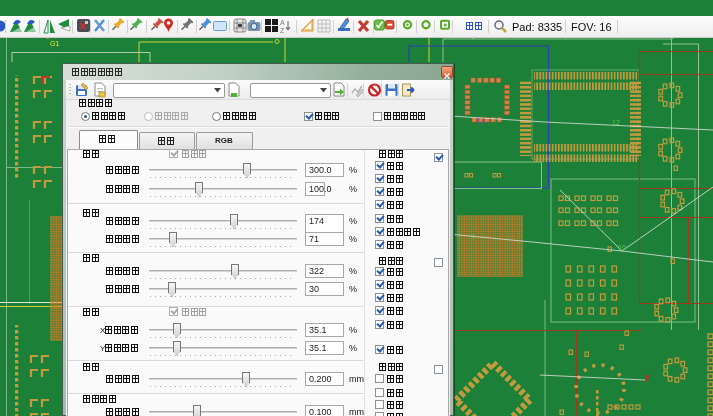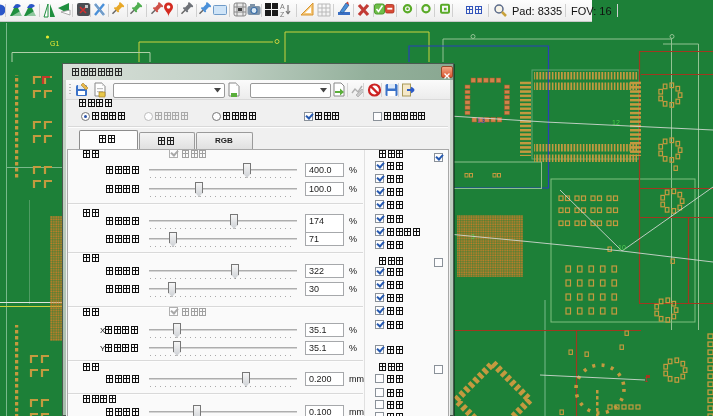--- a/index.html
+++ b/index.html
@@ -259,21 +259,21 @@
       <rect x="708" y="398" width="5" height="4.5" fill="none" stroke="#c49a3f" stroke-width="1.3"></rect>
       <rect x="708" y="406" width="5" height="4.5" fill="none" stroke="#c49a3f" stroke-width="1.3"></rect>
       <rect x="708" y="414" width="5" height="4.5" fill="none" stroke="#c49a3f" stroke-width="1.3"></rect>
       <text x="644" y="382" fill="#c03028" font-size="8" font-family="Liberation Sans">1</text>
       <rect x="608" y="405" width="4" height="4" fill="none" stroke="#c49a3f" stroke-width="1.2"></rect>
       <rect x="615" y="405" width="4" height="4" fill="none" stroke="#c49a3f" stroke-width="1.2"></rect>
       <rect x="622" y="405" width="4" height="4" fill="none" stroke="#c49a3f" stroke-width="1.2"></rect>
       <rect x="629" y="405" width="4" height="4" fill="none" stroke="#c49a3f" stroke-width="1.2"></rect>
       <rect x="636" y="405" width="4" height="4" fill="none" stroke="#c49a3f" stroke-width="1.2"></rect>
     </svg>
-<div class="a" style="left:0;top:0;width:592px;height:22px;background:linear-gradient(#fdfdfd,#eeeeee);border-bottom:1px solid #c9c9c9"><svg width="713" height="21" viewBox="0 0 713 21">
+<div class="a" style="left:0;top:16px;width:713px;height:22px;background:linear-gradient(#fdfdfd,#eeeeee);border-bottom:1px solid #c9c9c9"><svg width="713" height="21" viewBox="0 0 713 21">
         <circle cx="0" cy="10" r="5.5" fill="#2a56c8"></circle>
         <line x1="5.5" y1="4" x2="5.5" y2="17" stroke="#d0d0d0" stroke-width="1"></line>
         <g transform="translate(9,0)">
           <path d="M1,16 L7,4 L13,16 Z" fill="#1f8f3f"></path>
           <path d="M4,8 C6,3 10,3 12,6 L9,8 Z" fill="#2a56c8"></path>
           <path d="M3,16 L13,10 L13,16 Z" fill="#fff" opacity="0.5"></path>
         </g>
         <g transform="translate(23,0)">
           <path d="M1,16 L7,4 L13,16 Z" fill="#1f8f3f"></path>
           <path d="M4,8 C6,3 10,3 12,6 L9,8 Z" fill="#2a56c8"></path>
@@ -499,27 +499,27 @@
         <div class="t" style="left:92px;top:57px;color:#222"><i class="c"></i><i class="c"></i></div>
         <div class="t" style="left:149px;top:56px;color:#222;font-size:8px;font-weight:bold">RGB</div>
         <div class="a" style="left:1px;top:69px;width:382px;height:267px;background:#fafafa;border:1px solid #a8a8a8;border-bottom:none;z-index:2">
           <div class="t" style="left:15px;top:0px;color:#111;font-weight:bold"><i class="c"></i><i class="c"></i></div>
           <span class="k ck gy" style="left:101px;top:-1px"></span>
           <div class="t" style="left:114px;top:0px;color:#a0a0a0"><i class="c"></i><i class="c"></i><i class="c"></i></div>
           <div class="t" style="left:38.0px;top:16px;color:#111"><i class="c"></i><i class="c"></i><i class="c"></i><i class="c"></i></div>
           <div class="track" style="left:81px;top:19px;width:148px"></div>
           <div class="ticks" style="left:82px;top:27px;width:142px"></div>
           <div class="thumb" style="left:175px;top:13px"></div>
-          <div class="tb" style="left:237px;top:13px;width:39px;height:14px">400.0</div>
+          <div class="tb" style="left:237px;top:13px;width:39px;height:14px">300.0</div>
           <div class="t" style="left:281px;top:16px;color:#111;font-size:9px">%</div>
           <div class="t" style="left:38.0px;top:35px;color:#111"><i class="c"></i><i class="c"></i><i class="c"></i><i class="c"></i></div>
           <div class="track" style="left:81px;top:38px;width:148px"></div>
           <div class="ticks" style="left:82px;top:46px;width:142px"></div>
           <div class="thumb" style="left:127px;top:32px"></div>
-          <div class="tb" style="left:237px;top:32px;width:39px;height:14px">100.0</div>
+          <div class="tb" style="left:237px;top:32px;width:20px;height:14px">100.0</div>
           <div class="t" style="left:281px;top:35px;color:#111;font-size:9px">%</div>
           <div class="gl" style="left:0px;top:53px;width:295px"></div>
           <div class="gl2" style="left:0px;top:54px;width:295px"></div>
           <div class="t" style="left:15px;top:59px;color:#111;font-weight:bold"><i class="c"></i><i class="c"></i></div>
           <div class="t" style="left:38.0px;top:67px;color:#111"><i class="c"></i><i class="c"></i><i class="c"></i><i class="c"></i></div>
           <div class="track" style="left:81px;top:70px;width:148px"></div>
           <div class="ticks" style="left:82px;top:78px;width:142px"></div>
           <div class="thumb" style="left:162px;top:64px"></div>
           <div class="tb" style="left:237px;top:64px;width:39px;height:28px">174</div>
           <div class="t" style="left:281px;top:67px;color:#111;font-size:9px">%</div>

